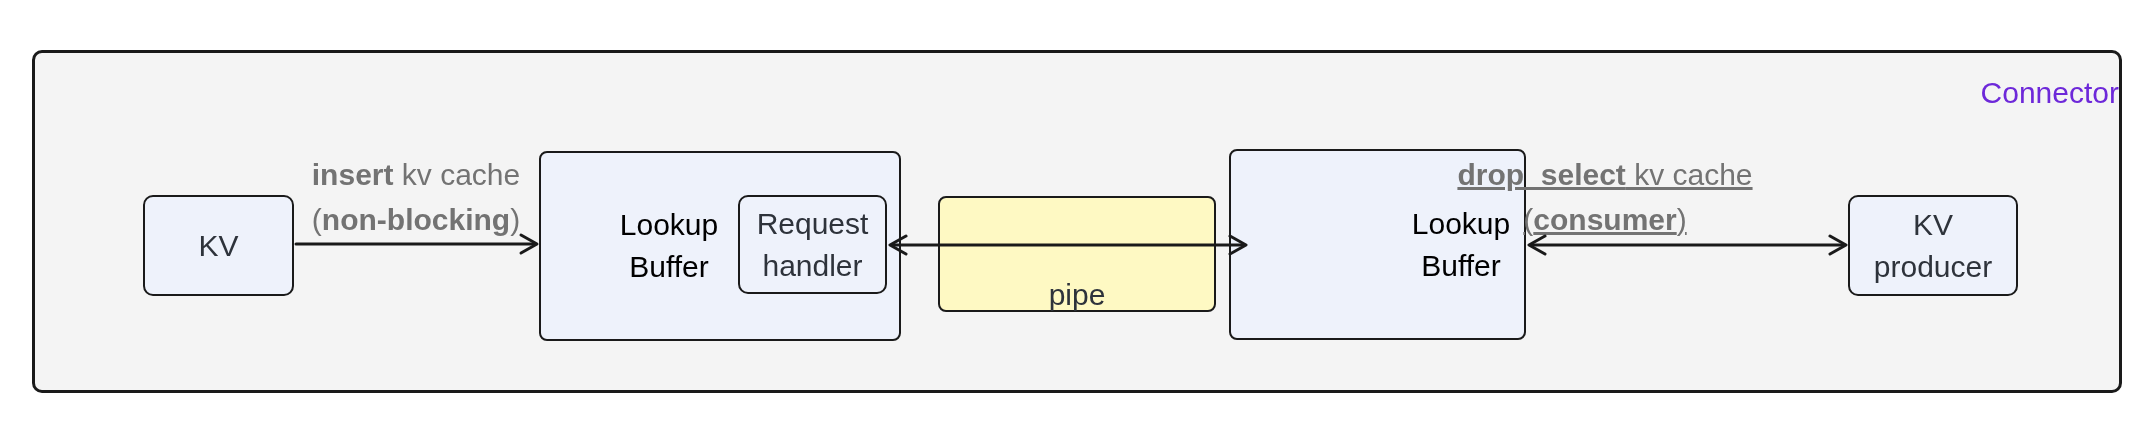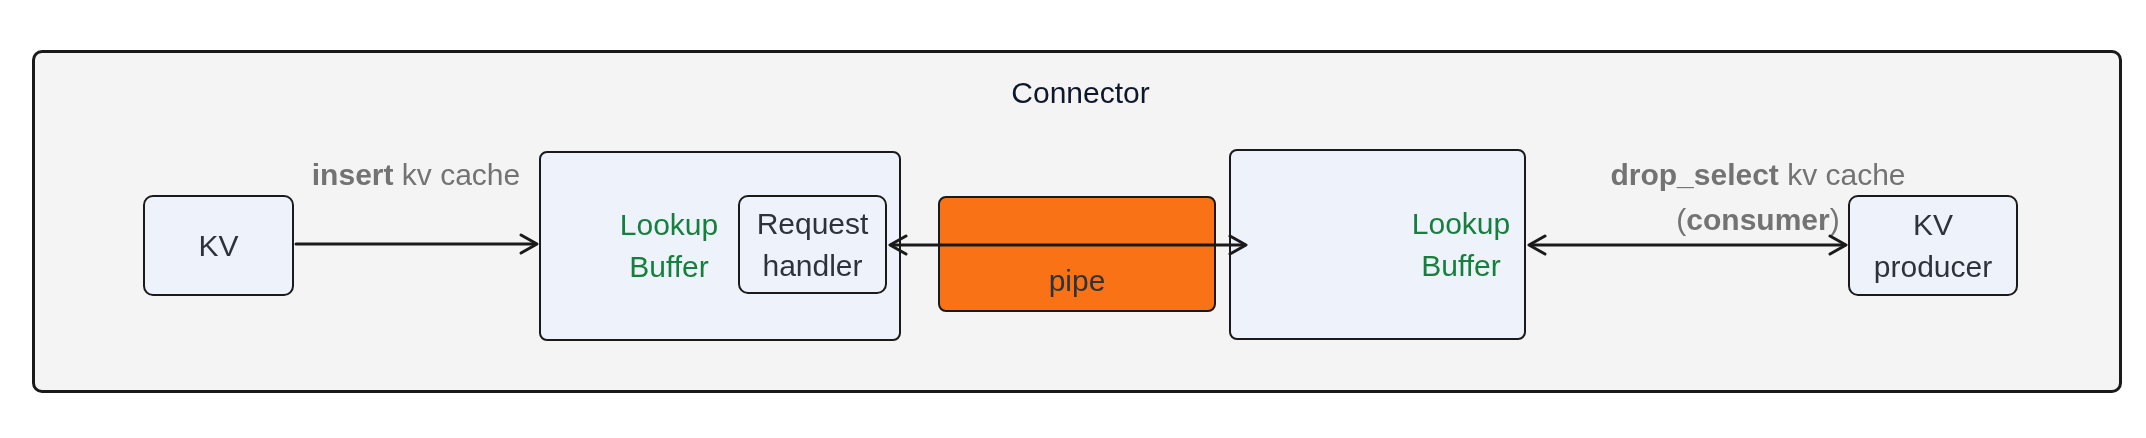--- a/index.html
+++ b/index.html
@@ -6,64 +6,63 @@
   body{font-family:"Liberation Sans", sans-serif; color:#2e333b;}
   .canvas{position:relative;width:2146px;height:438px;background:#ffffff;overflow:hidden;}
 
   .outer{
     position:absolute;left:32px;top:50px;width:2090px;height:343px;
     background:#f4f4f4;border:3px solid #1a1a1a;border-radius:10px;
     box-sizing:border-box;
   }
   .title{
     position:absolute;left:0;right:0;top:24px;
-    text-align:center;font-size:30px;line-height:32px;color:#0f172a;padding-left:7px;
+    text-align:right;font-size:30px;line-height:32px;color:#6d28d9;padding-left:7px;
   }
 
   .node{
     position:absolute;box-sizing:border-box;
     background:#eef2fb;border:2.5px solid #1a1a1a;
     display:flex;flex-direction:column;align-items:center;justify-content:center;
     font-size:30px;line-height:42px;color:#2e333b;text-align:center;
     white-space:nowrap;
   }
   .rounded10{border-radius:10px;}
   .rounded8{border-radius:8px;}
 
   .kv-producer{left:143px;top:195px;width:151px;height:101px;}
   .kv-consumer{left:1848px;top:195px;width:170px;height:101px;}
 
   .lookup-left{left:539px;top:151px;width:362px;height:190px;}
   .lookup-right{left:1229px;top:149px;width:297px;height:191px;}
   .lb-label{
     position:absolute;top:50%;transform:translateY(-50%);
-    width:200px;text-align:center;font-size:30px;line-height:42px;color:#15803d;
+    width:200px;text-align:center;font-size:30px;line-height:42px;color:#000000;
     white-space:nowrap;
   }
   .lb-label-left{left:28px;}
   .lb-label-right{left:130px;}
 
   .rh-left{left:738px;top:195px;width:149px;height:99px;}
   .rh-right{left:1249px;top:195px;width:151px;height:99px;}
 
   .pipe{
     left:938px;top:196px;width:278px;height:116px;
-    background:#f97316;justify-content:flex-end;
-    padding-bottom:14px;
+    background:#fef9c3;justify-content:flex-end;
     text-align:right;
   }
   .pipe .pipe-label{line-height:30px;}
 
   .edge-label{
     position:absolute;top:152px;text-align:center;
     font-size:30px;line-height:45px;color:#737373;white-space:nowrap;
   }
   .edge-label b{font-weight:700;}
   .edge-label-insert{left:246px;width:340px;}
-  .edge-label-drop{left:1588px;width:340px;}
+  .edge-label-drop{left:1435px;width:340px;text-decoration:underline;}
 
   svg.arrows{position:absolute;left:0;top:0;width:2146px;height:438px;pointer-events:none;}
   svg.arrows *{vector-effect:non-scaling-stroke;}
 </style>
 </head>
 <body>
 
 <div class="canvas">
 
   <div class="outer">
@@ -102,20 +101,21 @@
     </div>
   </div>
 
   <div class="node rounded10 kv-consumer">
     <div>KV</div>
     <div>producer</div>
   </div>
 
   <div class="edge-label edge-label-insert">
     <div><b>insert</b><span> kv cache</span></div>
+    <div><span>(</span><b>non-blocking</b><span>)</span></div>
   </div>
 
   <div class="edge-label edge-label-drop">
     <div><b>drop_select</b><span> kv cache</span></div>
     <div><span>(</span><b>consumer</b><span>)</span></div>
   </div>
 
   <svg class="arrows" viewBox="0 0 2146 438" xmlns="http://www.w3.org/2000/svg">
     <g stroke="#1a1a1a" stroke-width="3" fill="none" stroke-linecap="round" stroke-linejoin="round">
 

